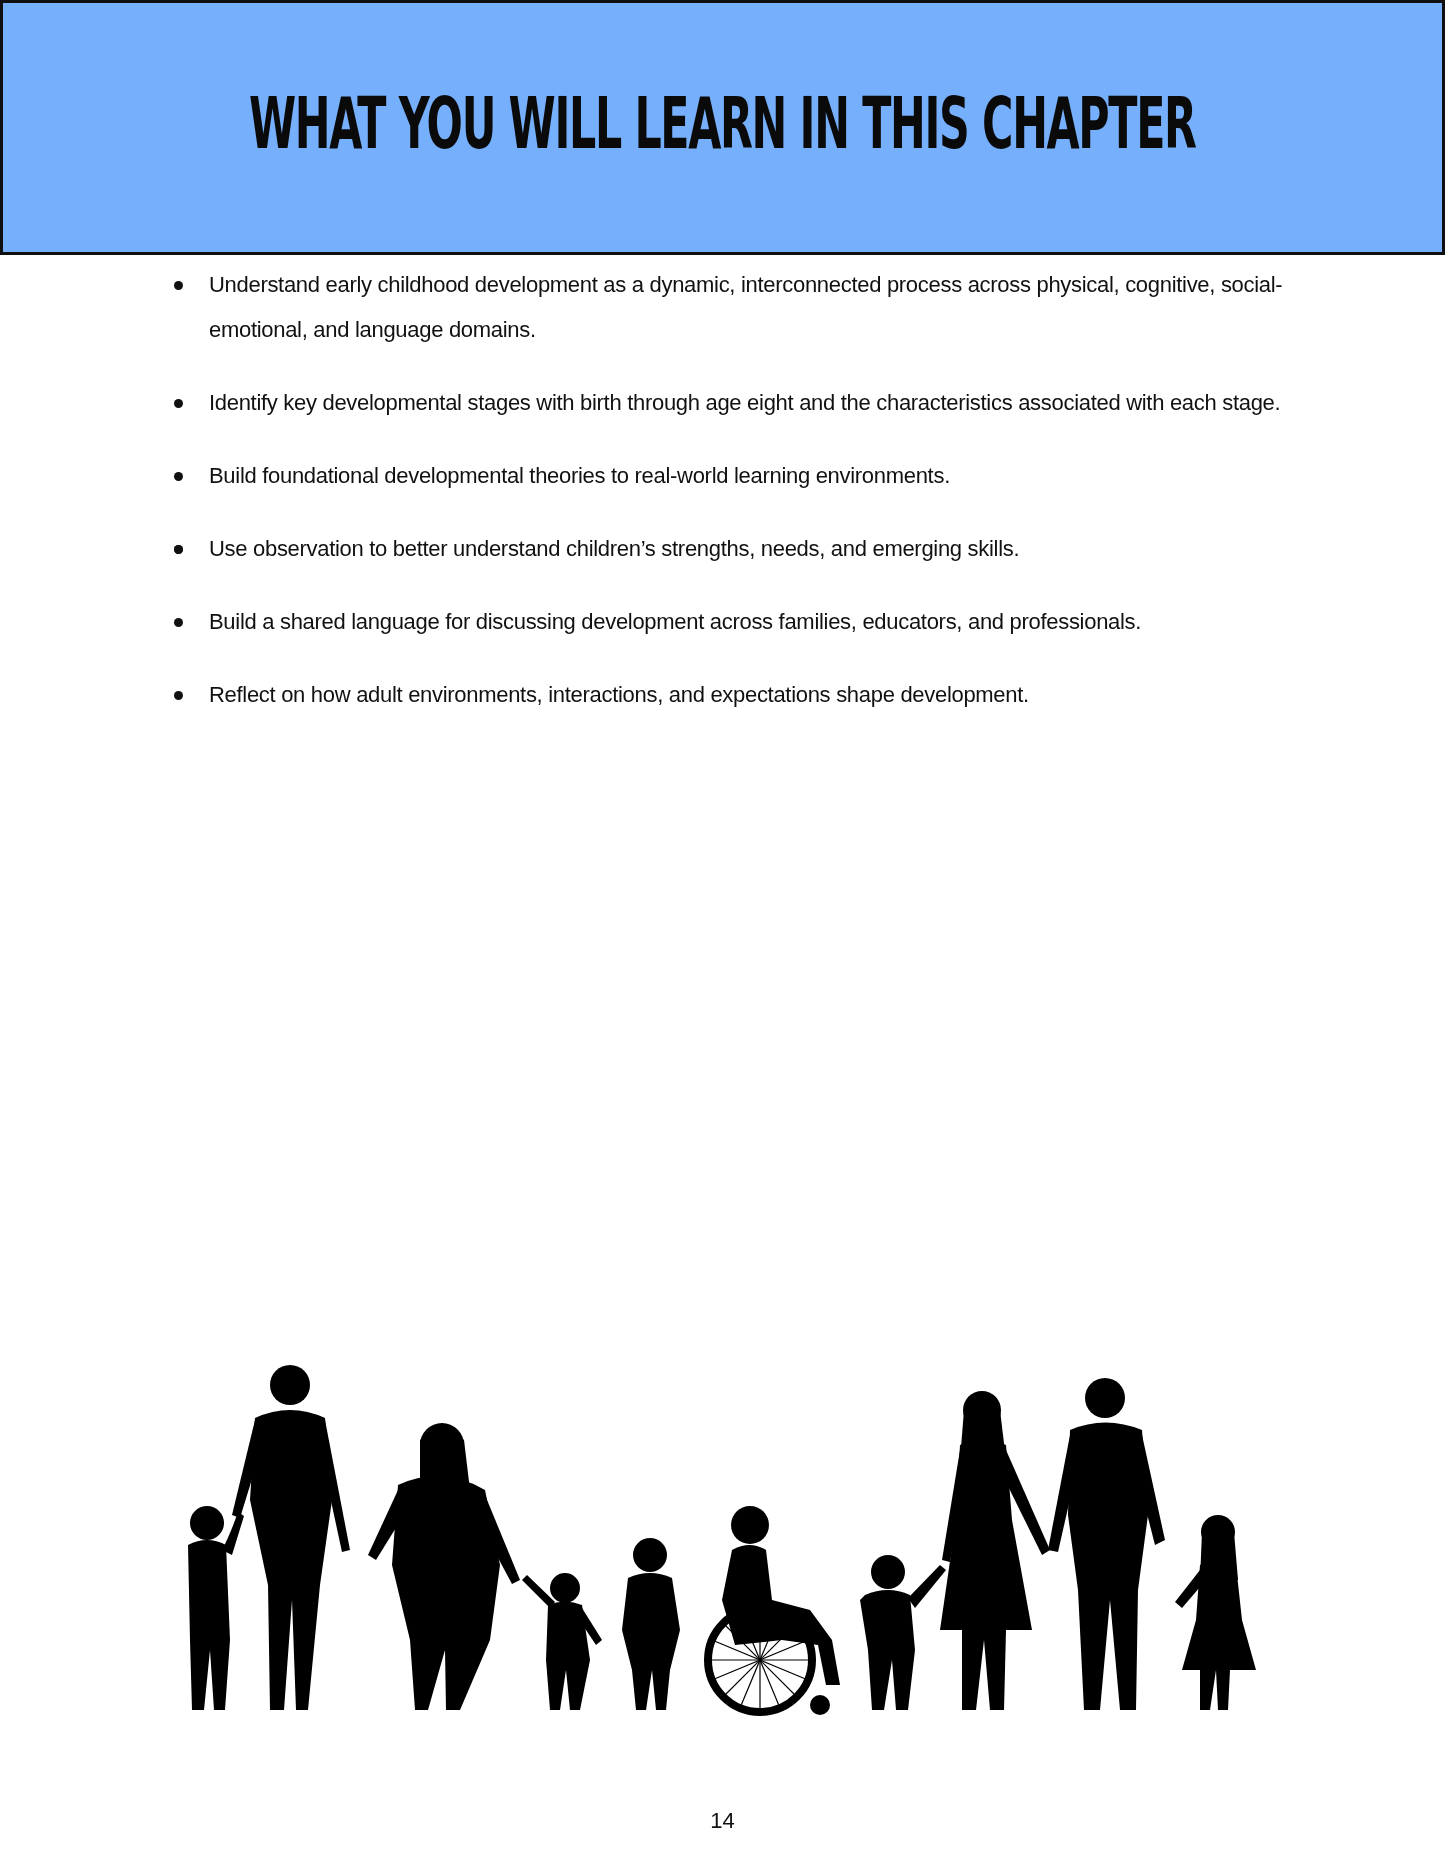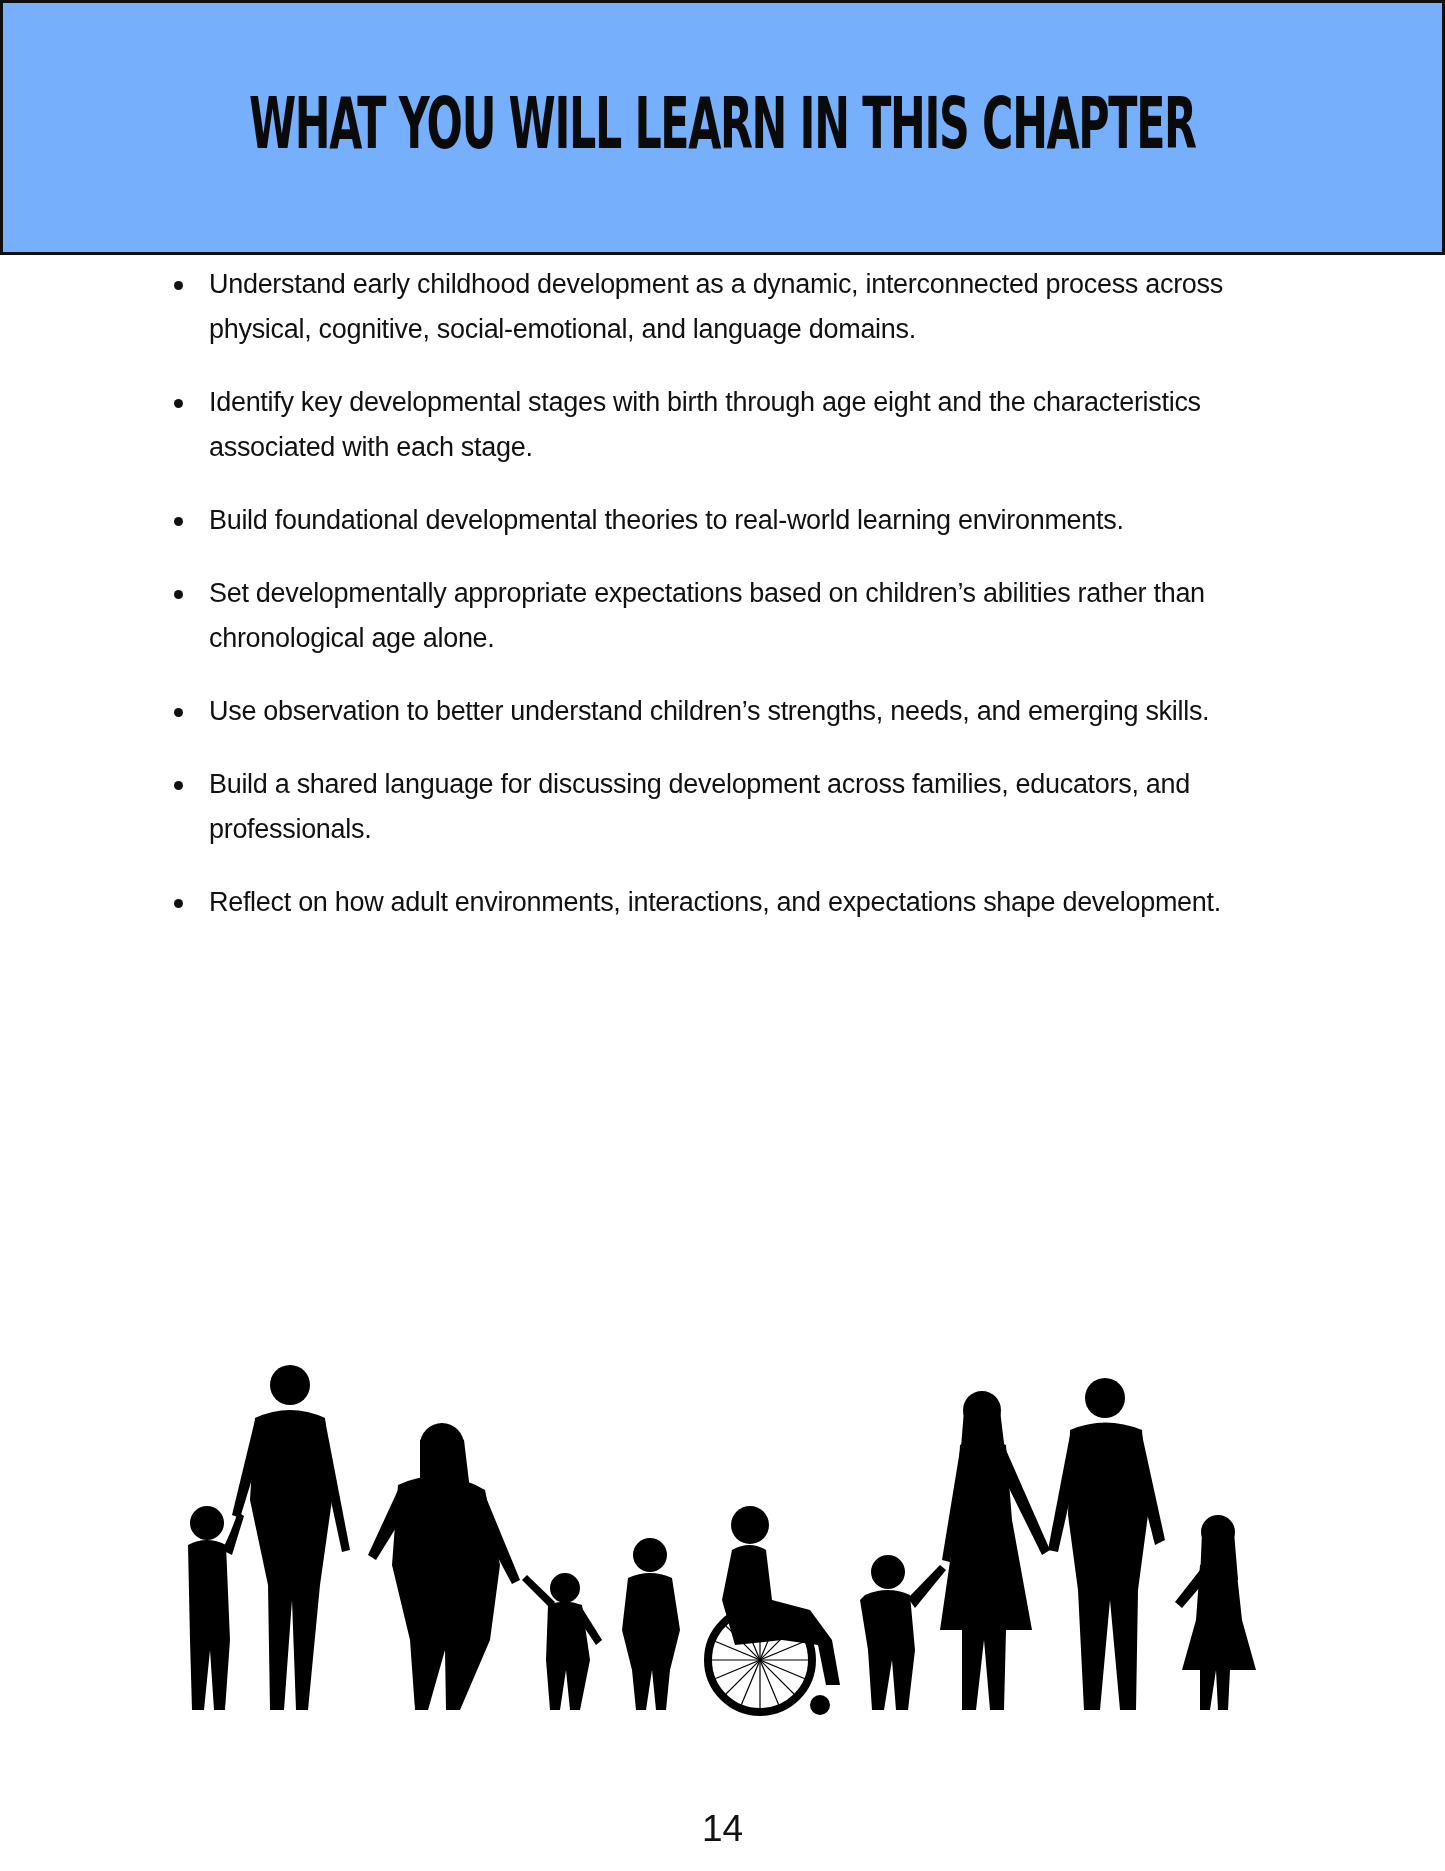--- a/index.html
+++ b/index.html
@@ -13,47 +13,47 @@
     margin: 0; font-family: "DejaVu Sans Condensed", "DejaVu Sans", sans-serif;
     font-weight: bold; font-size: 72px; letter-spacing: -2px; color: #0a0a0a;
     transform: scaleX(0.66); transform-origin: center; white-space: nowrap;
     margin-top: -10px;
   }
   .objectives {
     position: absolute; left: 172px; top: 262px; width: 1150px;
     margin: 0; padding: 0; list-style: none;
   }
   .objectives li {
-    position: relative; padding-left: 37px; font-size: 27px; line-height: 45px;
+    position: relative; padding-left: 37px; font-size: 22px; line-height: 45px;
     margin-bottom: 28px; color: #111; letter-spacing: -0.3px;
   }
   .objectives li .bullet {
     position: absolute; left: 2px; top: 19px; width: 9px; height: 9px;
     border-radius: 50%; background: #111;
   }
   .illustration {
     position: absolute; left: 170px; top: 1340px; width: 1110px; height: 400px;
   }
   .page-number {
     position: absolute; left: 0; width: 1445px; top: 1808px; text-align: center;
-    font-size: 37px; color: #111;
+    font-size: 22px; color: #111;
   }
 </style>
 </head>
 <body>
 
 <div class="header">
   <h1>WHAT YOU WILL LEARN IN THIS CHAPTER</h1>
 </div>
 
 <ul class="objectives">
   <li><span class="bullet"></span><span>Understand early childhood development as a dynamic, interconnected process across physical, cognitive, social-emotional, and language domains.</span></li>
   <li><span class="bullet"></span><span>Identify key developmental stages with birth through age eight and the characteristics associated with each stage.</span></li>
   <li><span class="bullet"></span><span>Build foundational developmental theories to real-world learning environments.</span></li>
-  <li><span class="bullet"></span><span>Set developmentally appropriate expectations based on children’s abilities rather than chronological age alone.</span></li>
+  <li><span class="bullet"></span></li>
   <li><span class="bullet"></span><span>Use observation to better understand children’s strengths, needs, and emerging skills.</span></li>
   <li><span class="bullet"></span><span>Build a shared language for discussing development across families, educators, and professionals.</span></li>
   <li><span class="bullet"></span><span>Reflect on how adult environments, interactions, and expectations shape development.</span></li>
 </ul>
 
 <div class="illustration">
   <svg width="1110" height="400" viewBox="0 0 1110 400" xmlns="http://www.w3.org/2000/svg" fill="#000">
 
     <circle cx="37" cy="183" r="17"></circle>
     <path d="M18 205 Q37 195 56 205 L60 300 L55 370 L44 370 L40 310 L34 370 L22 370 L20 300 Z"></path>

